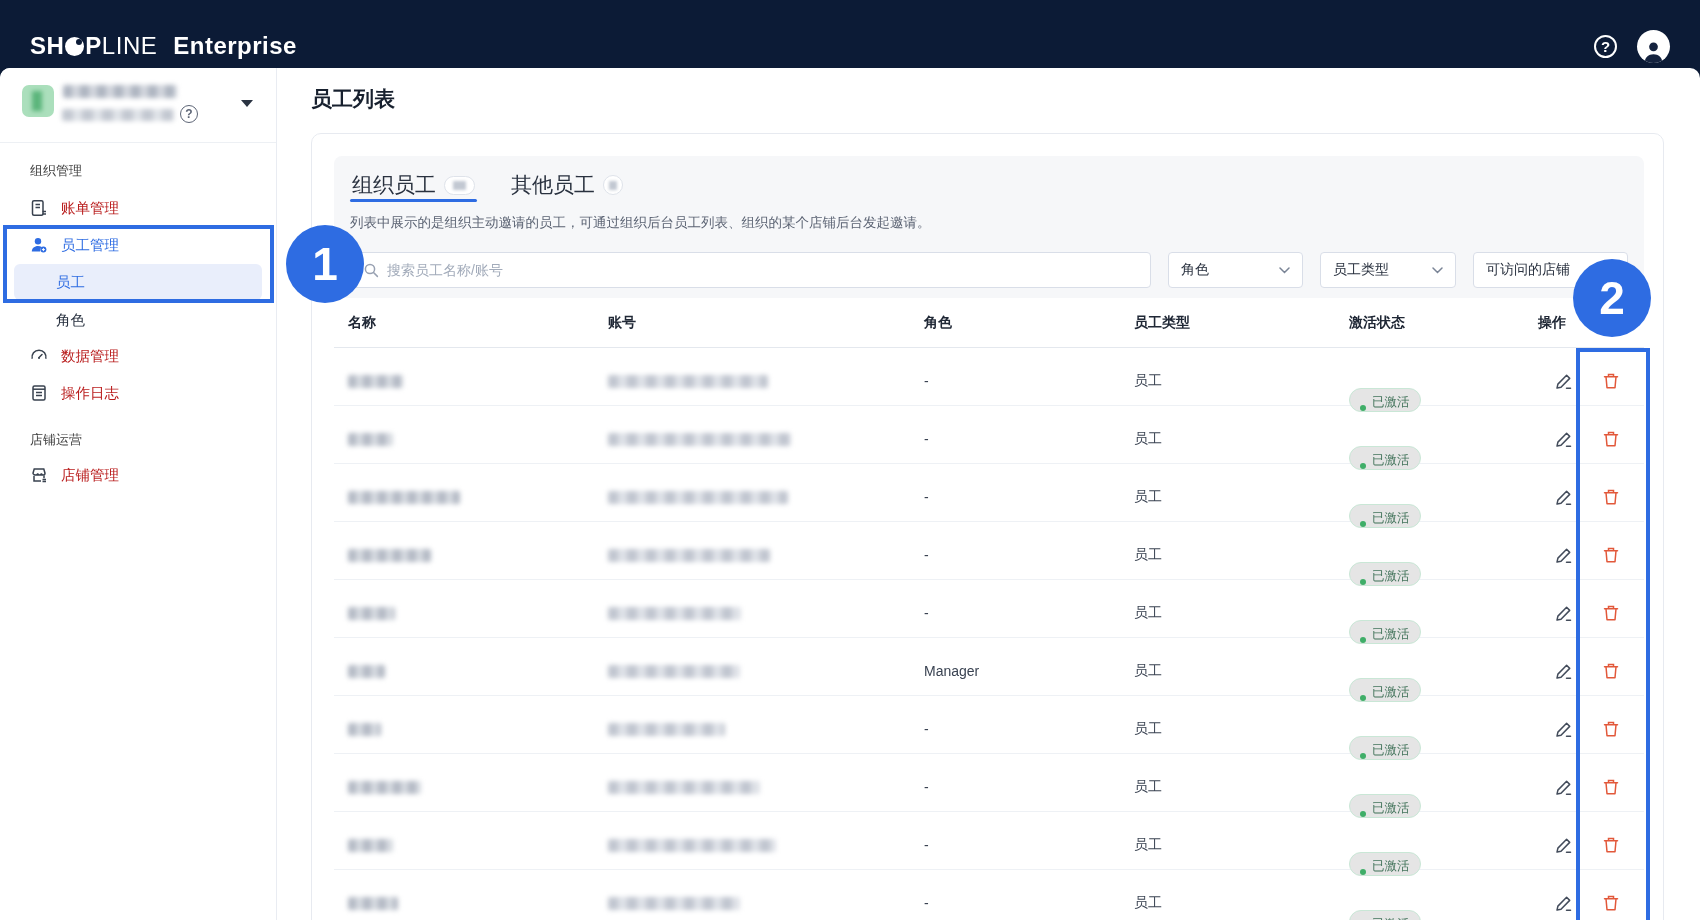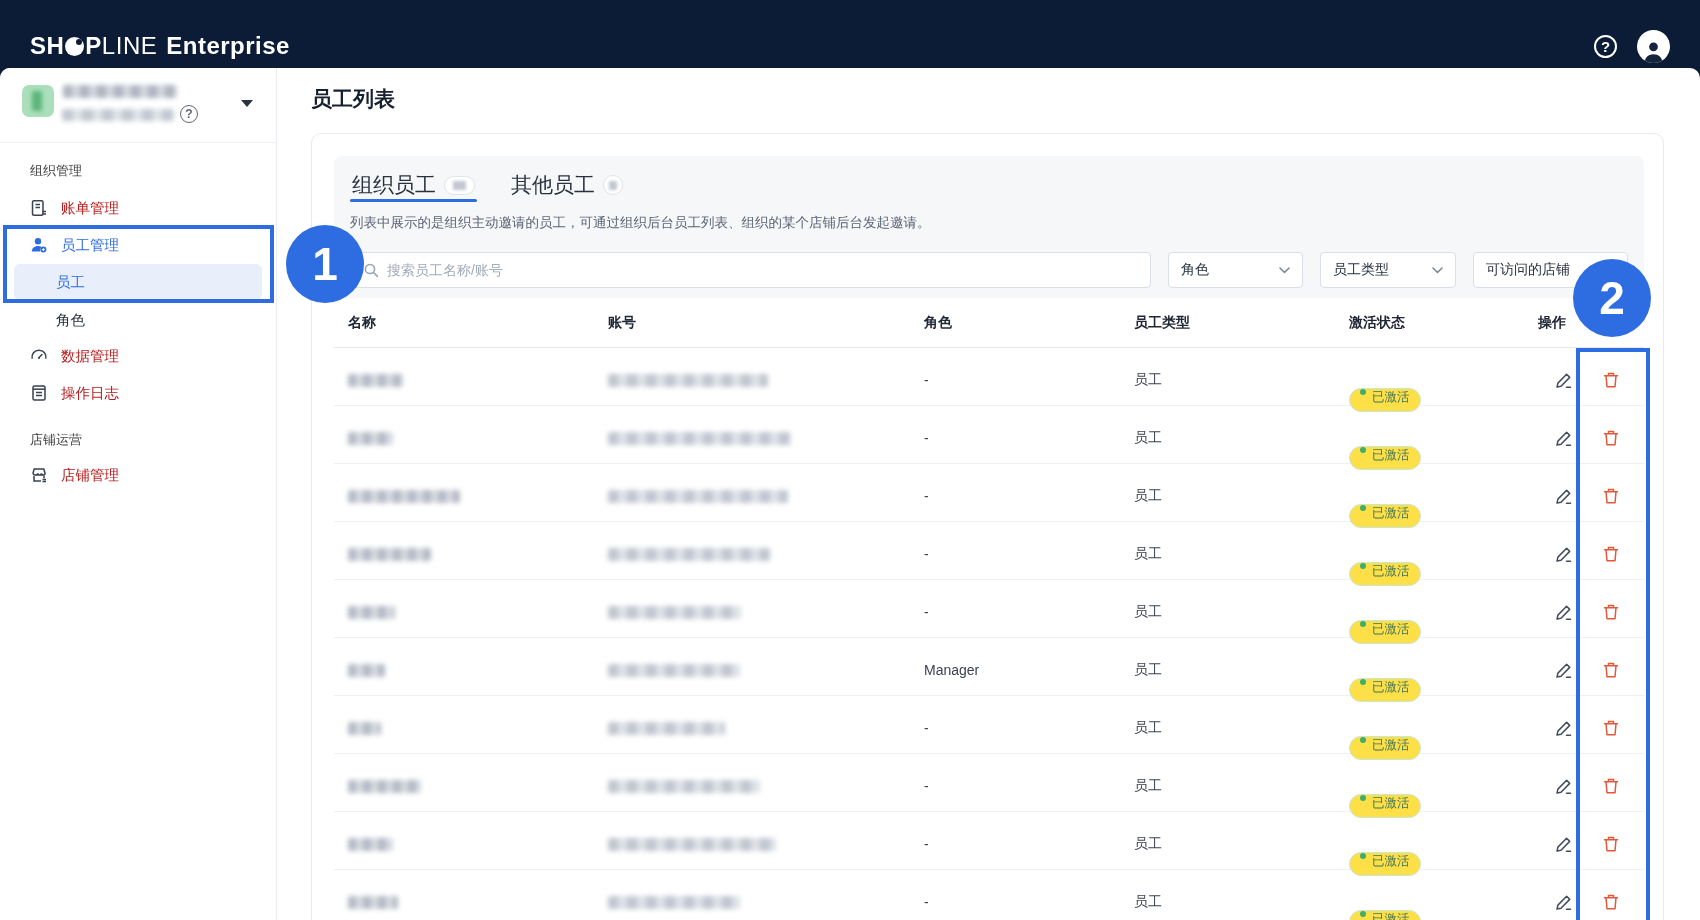--- a/index.html
+++ b/index.html
@@ -6,21 +6,21 @@
   html,body { width:1700px; height:920px; overflow:hidden; }
   body { background:#0c1b36; font-family:"Liberation Sans","DejaVu Sans",sans-serif; position:relative; }
 
   
   .topbar { position:absolute; top:12px; left:0; width:1700px; height:68px; display:flex; align-items:center; padding:0 30px; color:#fff; }
   .logo { font-size:24px; letter-spacing:.5px; display:flex; align-items:center; }
   .logo .b800 { font-weight:800; }
   .logo .thin { font-weight:300; }
   .logo-o { display:inline-block; width:19px; height:19px; border-radius:50%; background:#fff; position:relative; margin:0 1px; }
   .logo-o::after { content:""; position:absolute; width:6px; height:6px; border-radius:50%; background:#0c1b36; top:2px; right:2px; }
-  .logo .suffix { font-weight:700; margin-left:9px; }
+  .logo .suffix { font-weight:700; margin-left:16px; }
   .top-right { margin-left:auto; display:flex; align-items:center; gap:20px; }
   .help-circle { width:23px; height:23px; border-radius:50%; border:2px solid #fff; color:#fff; font-size:15px; font-weight:700; display:flex; align-items:center; justify-content:center; cursor:pointer; }
   .top-avatar { width:33px; height:33px; border-radius:50%; background:#fff; display:flex; align-items:flex-end; justify-content:center; overflow:hidden; cursor:pointer; }
 
   
   .shell { position:absolute; top:68px; left:0; width:1700px; height:852px; background:#fff; border-radius:10px 10px 0 0; overflow:hidden; }
 
   
   .sidebar { position:absolute; left:0; top:0; width:277px; height:100%; background:#fff; border-right:1px solid #e9ecf2; }
   .account { position:relative; height:75px; border-bottom:1px solid #edf0f4; }
@@ -67,21 +67,21 @@
   .thead { height:50px; border-bottom:1px solid #e4e8ee; font-size:14px; font-weight:600; color:#202836; }
   .thead .c { padding-left:14px; }
   .thead .c5 { padding-left:18px; }
   .thead .c6 { display:flex; justify-content:flex-end; padding-right:78px; }
   .trow { height:58px; border-bottom:1px solid #eef1f5; font-size:14px; color:#3a4352; }
   .trow .c { padding-left:14px; }
   .trow .c5 { padding-left:18px; }
   .cell-blur { height:13px; border-radius:2px; filter:blur(2.4px); }
   .name-blur { background:repeating-linear-gradient(90deg,#b4bac5 0 8px,#d6dae0 8px 15px); }
   .acct-blur { background:repeating-linear-gradient(90deg,#c1c6d0 0 10px,#dee1e7 10px 19px); }
-  .badge { display:inline-flex; align-items:flex-start; gap:6px; height:24px; padding:0 10px; border-radius:12px; background:#fde047; border:1px solid #c9e7d6; font-size:12.5px; color:#43745b;margin-top:40px; }
+  .badge { display:inline-flex; align-items:flex-end; gap:6px; height:24px; padding:0 10px; border-radius:12px; background:#e5e5e5; border:1px solid #c9e7d6; font-size:12.5px; color:#43745b;margin-top:40px; }
   .badge .dot { width:6px; height:6px; border-radius:50%; background:#3fae68; }
   .actions { display:flex; justify-content:flex-end; align-items:center; gap:30px; padding-right:24px; }
   .icon-btn { background:none; border:none; cursor:pointer; display:flex; padding:0; }
 
   
   .ann-circle { position:absolute; width:78px; height:78px; border-radius:50%; background:#2e6ce2; color:#fff; font-size:46px; font-weight:700; display:flex; align-items:center; justify-content:center; z-index:60; }
   .ann-1 { left:286px; top:157px; }
   .ann-2 { left:1573px; top:191px; }
   .ann-rect { position:absolute; border:4px solid #2e6ce2; z-index:55; }
   .rect-1 { left:3px; top:157px; width:271px; height:78px; }

